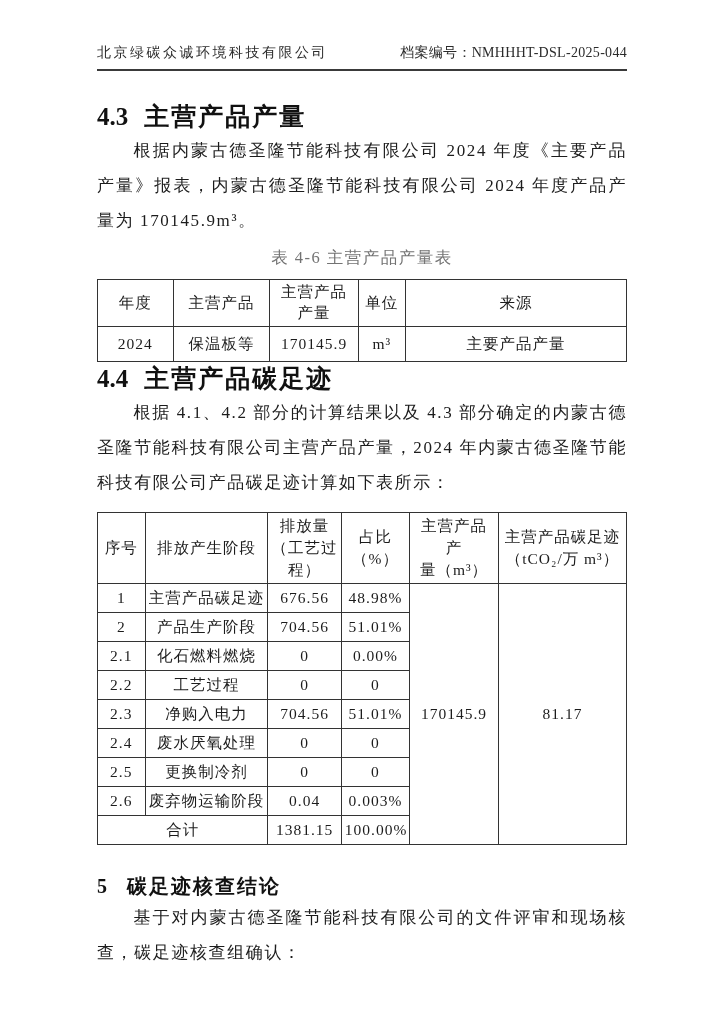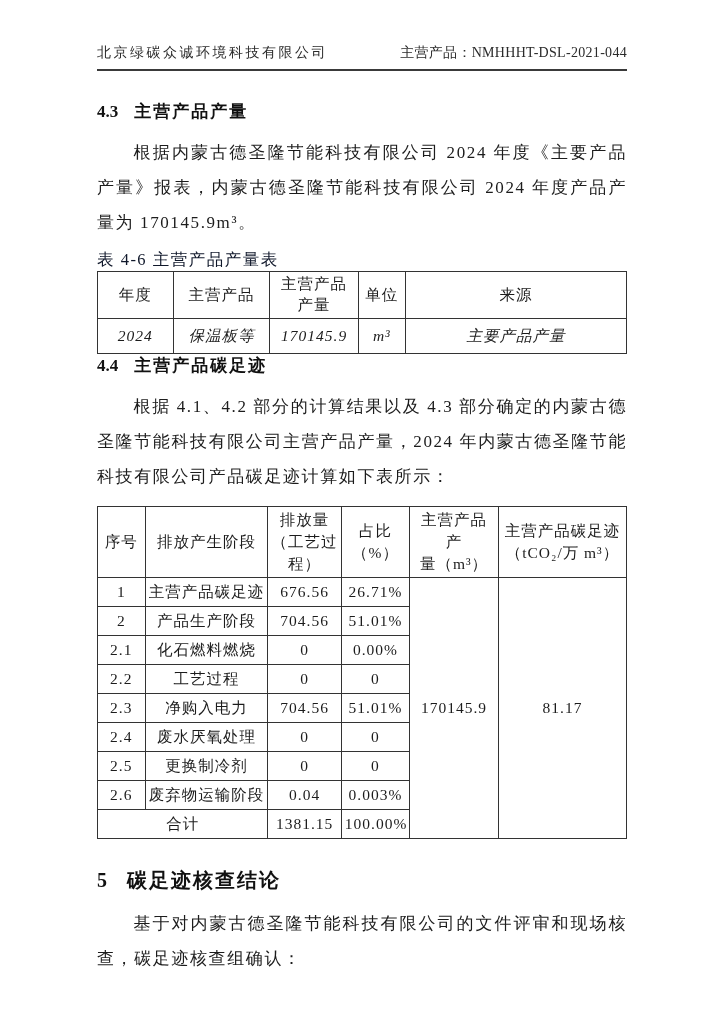--- a/index.html
+++ b/index.html
@@ -25,78 +25,78 @@
     border-bottom: 2px solid #3a3a3a;
     color: #2a2a2a;
   }
   .doc-header .company { letter-spacing: 2.5px; }
   .doc-header .file-no { letter-spacing: 0.3px; }
   
   .sec-heading {
     display: flex;
     align-items: baseline;
     font-weight: bold;
-    font-size: 17px;
+    font-size: 25px;
     color: #111;
   }
   .sec-heading .sec-num { margin-right: 16px; }
   .sec-heading .sec-title { letter-spacing: 2px; }
   #h43 { margin-top: 29px; }
   #h44 { }
   #h5  { margin-top: 28px; font-size: 20px; }
   #h5 .sec-num { margin-right: 20px; }
   
   .para {
-    margin-top: 12px;
     font-size: 17px;
     line-height: 35px;
     letter-spacing: 1.6px;
     text-align: justify;
     text-indent: 2.15em;
     color: #1c1c1c;
   }
   
   .table-caption {
+    text-align: center;
     font-size: 16.5px;
     letter-spacing: 1.5px;
     margin-top: 9px;
-    color: #0f172a;
+    color: #737373;
   }
   
   table {
     width: 100%;
     border-collapse: collapse;
     table-layout: fixed;
-    margin-top: 0;
+    margin-top: 10px;
   }
   th, td {
     border: 1.5px solid #333;
     text-align: center;
     vertical-align: middle;
     font-weight: normal;
     font-size: 15.5px;
     color: #1c1c1c;
     padding: 2px 3px;
     letter-spacing: 1px;
   }
   table.t46 th { height: 35px; }
-  table.t46 td { height: 35px; font-style: italic; }
+  table.t46 td { height: 35px; }
   table.t47 { margin-top: 12px; }
   table.t47 th { height: 55px; white-space: pre-line; line-height: 22px; }
   table.t47 td { height: 29px; }
   table.t47 td.merged-cell { font-size: 15.5px; }
 </style>
 </head>
 <body>
 
 <div class="page">
 
   <div class="doc-header">
     <span class="company">北京绿碳众诚环境科技有限公司</span>
-    <span class="file-no"><span>主营产品：</span><span>NMHHHT-DSL-2021-044</span></span>
+    <span class="file-no"><span>档案编号：</span><span>NMHHHT-DSL-2025-044</span></span>
   </div>
 
   <div class="sec-heading" id="h43">
     <span class="sec-num">4.3</span>
     <span class="sec-title">主营产品产量</span>
   </div>
   <p class="para">根据内蒙古德圣隆节能科技有限公司 2024 年度《主要产品产量》报表，内蒙古德圣隆节能科技有限公司 2024 年度产品产量为 170145.9m³。</p>
 
   <div class="table-caption">表 4-6 主营产品产量表</div>
   <table class="t46">
@@ -153,21 +153,21 @@
 量（m³）</th>
         <th>主营产品碳足迹
 （tCO₂/万 m³）</th>
       </tr>
     </thead>
     <tbody>
       <tr>
         <td>1</td>
         <td>主营产品碳足迹</td>
         <td>676.56</td>
-        <td>26.71%</td>
+        <td>48.98%</td>
         <td class="merged-cell" rowspan="9">170145.9</td>
         <td class="merged-cell" rowspan="9">81.17</td>
       </tr>
       <tr>
         <td>2</td>
         <td>产品生产阶段</td>
         <td>704.56</td>
         <td>51.01%</td>
       </tr>
       <tr>

